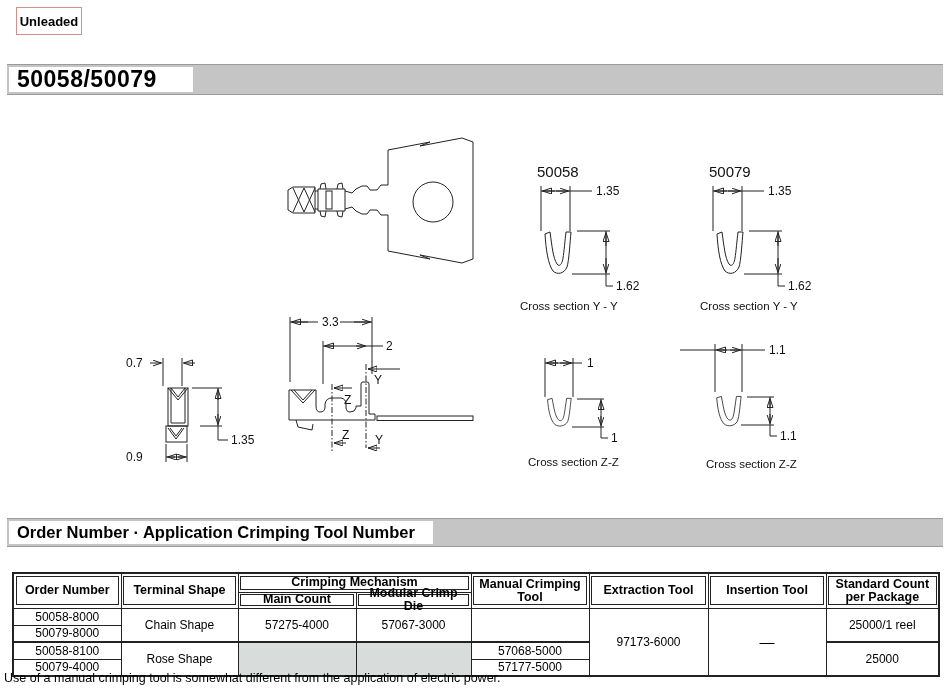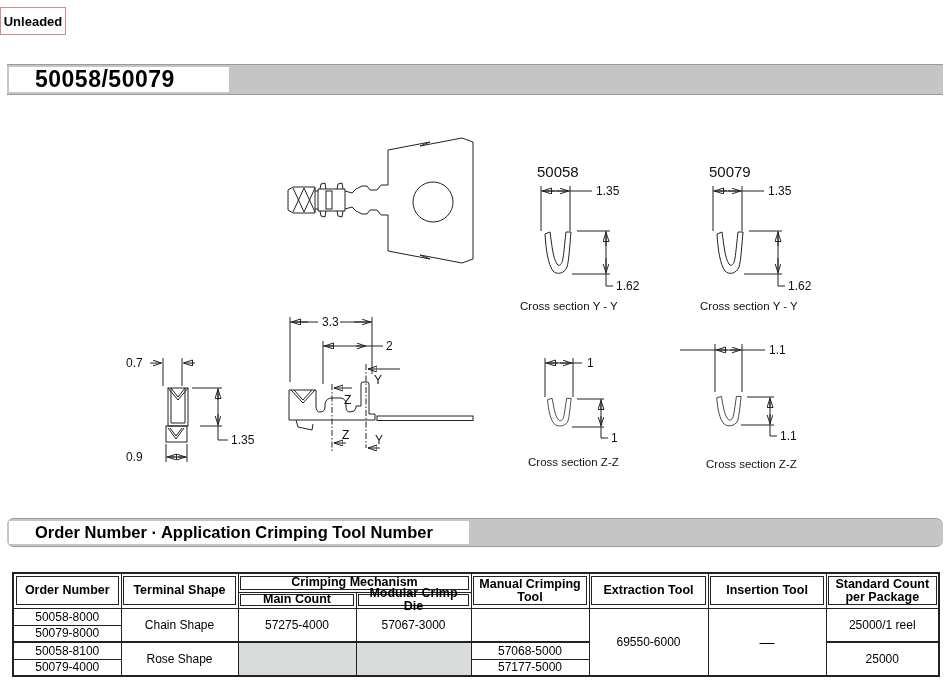--- a/index.html
+++ b/index.html
@@ -1,28 +1,28 @@
 <!DOCTYPE html>
 <html><head>
 <meta charset="utf-8">
 <style>
   html,body{margin:0;padding:0;background:#e8e8e8;}
   #page{position:relative;width:950px;height:695px;background:#ffffff;overflow:hidden;
         font-family:"Liberation Sans",sans-serif;color:#111;}
   
-  .badge{position:absolute;left:0;top:7px;width:64px;height:26px;background:#fff;
+  .badge{position:absolute;left:16px;top:7px;width:64px;height:26px;background:#fff;
          border:1px solid #d98c8c;display:flex;align-items:center;justify-content:center;
          font-weight:bold;font-size:13px;color:#000;}
   
   .bar{position:absolute;left:7px;width:936px;background:#c5c5c5;
        border-top:1px solid #9a9a9a;border-bottom:1px solid #9a9a9a;}
   .bar1{top:64px;height:29px;}
-  .bar2{top:518px;height:27px;border-radius:7px;}
+  .bar2{top:518px;height:27px;}
   .bar-label{position:absolute;left:2px;top:2px;bottom:2px;background:#fff;
-             display:flex;align-items:center;padding:0 26px;font-weight:bold;color:#000;}
+             display:flex;align-items:center;padding:0 8px;font-weight:bold;color:#000;}
   .bar1 .bar-label{width:168px;font-size:23px;letter-spacing:0.5px;}
   .bar2 .bar-label{width:408px;font-size:16.5px;}
   
   svg.drw{position:absolute;}
   svg.drw line,svg.drw path,svg.drw rect,svg.drw circle,svg.drw polyline
         {stroke:#222;stroke-width:1;fill:none;}
   svg.drw text{font-family:"Liberation Sans",sans-serif;fill:#111;stroke:none;}
   .t15{font-size:15px;}
   .t12{font-size:12px;}
   .t11{font-size:11.5px;}
@@ -308,21 +308,21 @@
         <th>
               <div class="hb hbB">Modular Crimp Die</div>
             </th>
       </tr>
       <tr class="dr">
         <td>50058-8000</td>
         <td rowspan="2">Chain Shape</td>
         <td rowspan="2">57275-4000</td>
         <td rowspan="2">57067-3000</td>
         <td rowspan="2"></td>
-        <td rowspan="4">69550-6000</td>
+        <td rowspan="4">97173-6000</td>
         <td rowspan="4" class="dash">—</td>
         <td rowspan="2">25000/1 reel</td>
       </tr>
       <tr class="dr">
         <td>50079-8000</td>
       </tr>
       <tr class="dr sep">
         <td>50058-8100</td>
         <td rowspan="2">Rose Shape</td>
         <td rowspan="2" class="na"></td>
@@ -331,14 +331,15 @@
         <td rowspan="2">25000</td>
       </tr>
       <tr class="dr">
         <td>50079-4000</td>
         <td>57177-5000</td>
       </tr>
     </tbody>
       </table>
   </div>
 
+  <div class="footnote">Use of a manual crimping tool is somewhat different from the application of electric power.</div>
 
 </div>
 
 </body></html>

